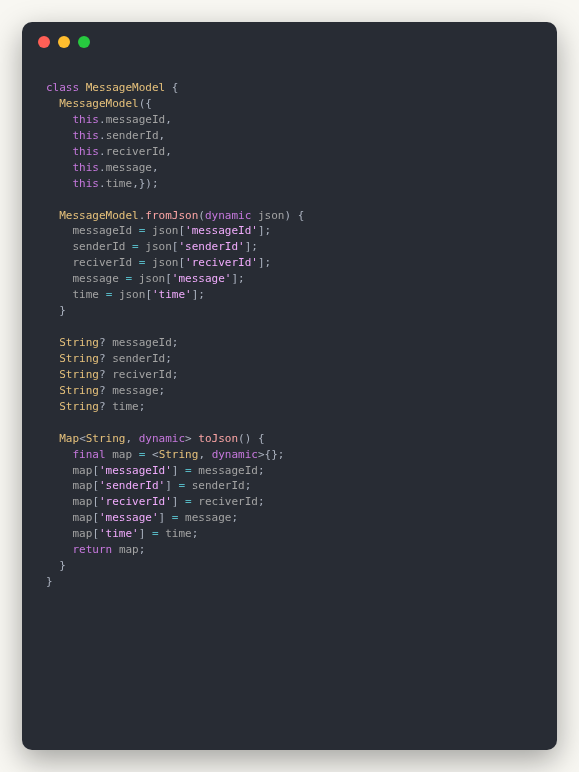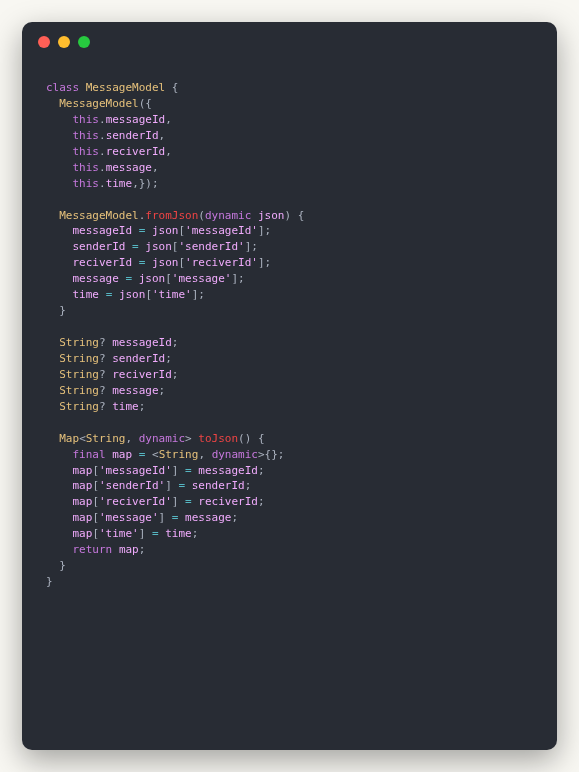--- a/index.html
+++ b/index.html
@@ -34,22 +34,22 @@
   .code {
     padding: 6px 24px 20px 24px;
     font-size: 11px;
     line-height: 1.45;
     color: #abb2bf;
     white-space: pre;
     margin-top: 20px;
   }
   .kw   { color: #c678dd; } 
   .type { color: #e5c07b; } 
-  .fn   { color: #ef4444; } 
-  .id   { color: #f0abfc; } 
+  .fn   { color: #fca5a5; } 
+  .id   { color: #a3a3a3; } 
   .str  { color: #f0abfc; } 
   .punc { color: #abb2bf; }
   .op   { color: #56b6c2; } 
 </style>
 </head>
 <body>
 
 <div class="window">
   <div class="titlebar">
     <div class="tl-btn tl-close"></div>

